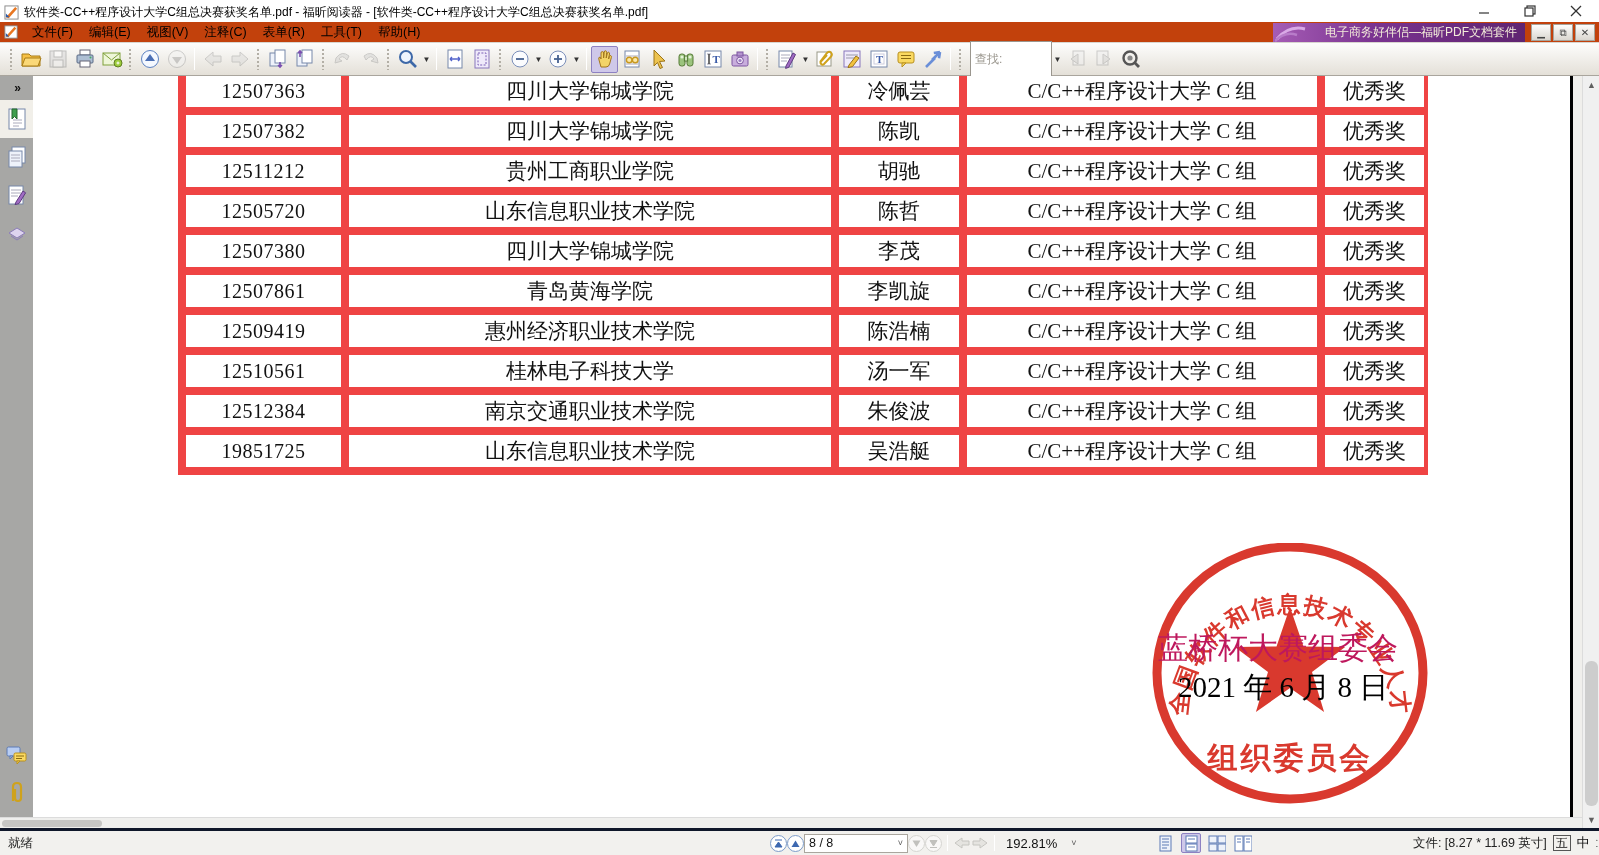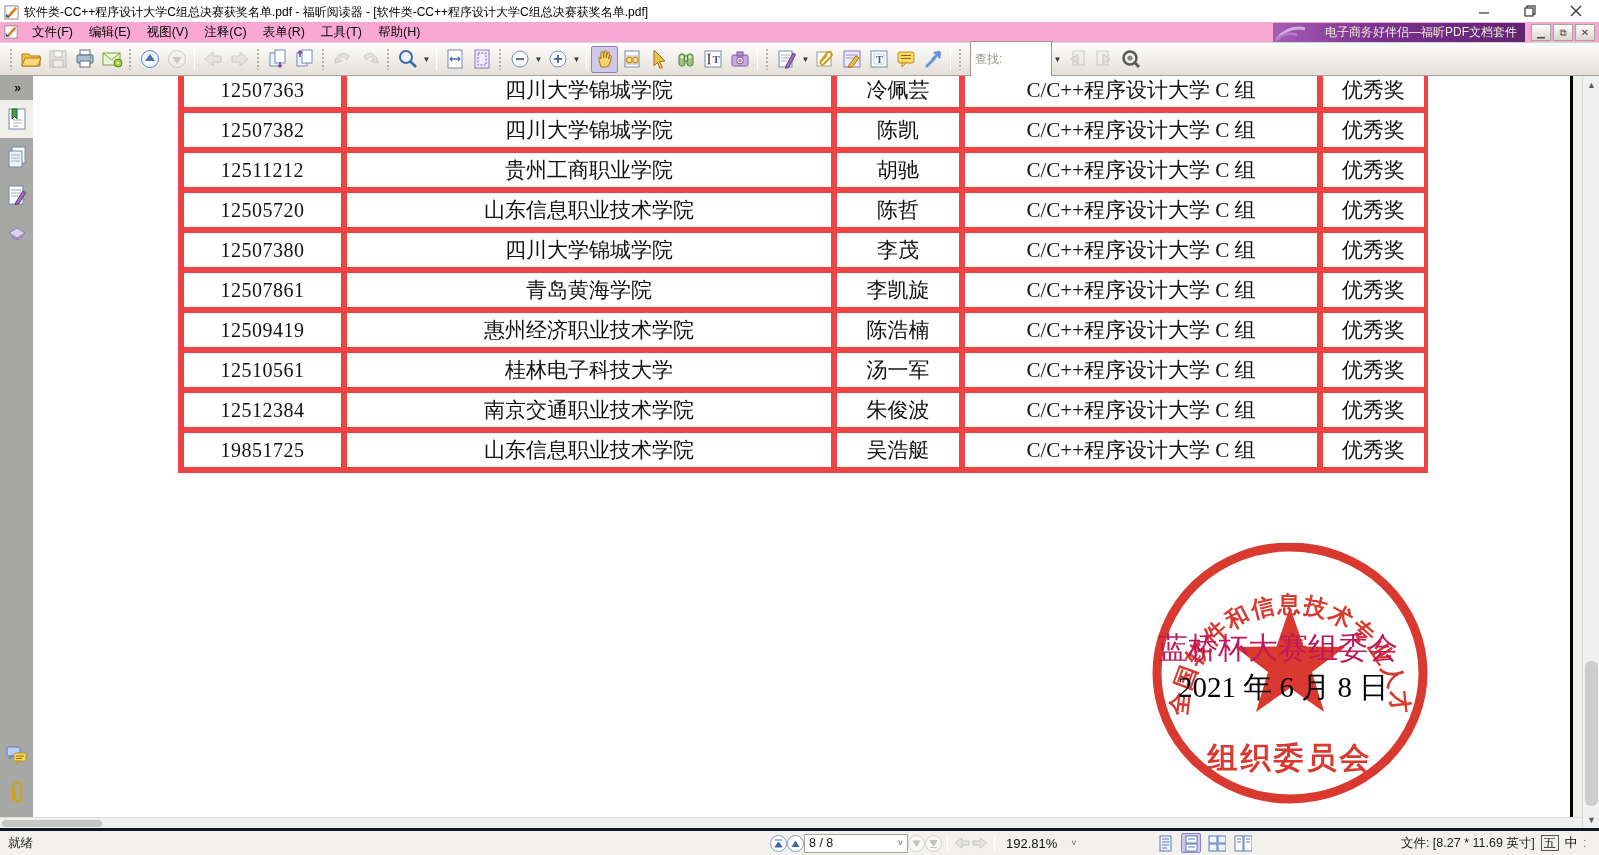--- a/index.html
+++ b/index.html
@@ -8,21 +8,21 @@
 
   
   #titlebar { position:absolute; left:0; top:0; width:1599px; height:26px; background:#ffffff; border-bottom:1px solid #e0ddd8; display:flex; align-items:center; }
   #titlebar .appicon { width:15px; height:15px; margin:0 5px 0 4px; }
   #titlebar .title { font-size:12px; color:#000; white-space:nowrap; }
   .wincontrols { position:absolute; right:0; top:0; height:22px; display:flex; }
   .wincontrols .wbtn { width:46px; height:22px; display:flex; align-items:center; justify-content:center; }
   .wincontrols svg { stroke:#333; stroke-width:1.2; fill:none; }
 
   
-  #menubar { position:absolute; left:0; top:22px; width:1599px; height:21px; background:#f9a8d4; border-bottom:1px solid #d8d5cf; display:flex; align-items:center; }
+  #menubar { position:absolute; left:0; top:22px; width:1599px; height:21px; background:#c2410c; border-bottom:1px solid #d8d5cf; display:flex; align-items:center; }
   #menubar .docicon { width:14px; height:14px; margin:0 6px 0 4px; }
   .menu-item { padding:2px 8px; font-size:12.5px; color:#000; cursor:default; }
   #banner { position:absolute; right:74px; top:23px; width:252px; height:19px; background:linear-gradient(90deg,#a55cb5,#7a3390 40%,#5f2471); color:#f3ecd9; font-size:12px; display:flex; align-items:center; justify-content:flex-end; padding-right:8px; overflow:hidden; }
   #banner svg { position:absolute; left:2px; top:0; }
   .mdi-controls { position:absolute; right:4px; top:24px; display:flex; gap:2px; }
   .mdi-btn { width:20px; height:17px; background:linear-gradient(#fdfdfc,#dad6cf); border:1px solid #a8a49c; display:flex; align-items:center; justify-content:center; font-size:10px; color:#444; }
 
   
   #toolbar { position:absolute; left:0; top:43px; width:1599px; height:33px; background:linear-gradient(#fdfdfc,#e4e0d8); border-bottom:1px solid #a9a59d; display:flex; align-items:center; padding-left:6px; }
   .grip { width:5px; height:22px; margin:0 3px; background-image:radial-gradient(circle at 2px 2px,#b3afa6 1px,transparent 1.2px); background-size:4px 4px; }
@@ -43,21 +43,21 @@
   .side-bottom { position:absolute; left:0; bottom:4px; width:33px; }
 
   
   #docarea { position:absolute; left:33px; top:76px; width:1549px; height:741px; background:#ffffff; overflow:hidden; }
   #page-right-border { position:absolute; left:1537px; top:0; width:3px; height:741px; background:#000; }
   #page-right-gutter { position:absolute; left:1540px; top:0; width:9px; height:741px; background:#f0efec; }
 
   
   #award-table-wrap { position:absolute; left:145px; top:0; width:1250px; height:560px; overflow:hidden; }
   table.award { border-collapse:collapse; margin-top:-9px; table-layout:fixed; width:1246px; }
-  table.award td { border:6px solid #ef4444; height:40px; text-align:center; font-family:"Liberation Serif","DejaVu Serif",serif; font-size:21px; color:#111; overflow:hidden; white-space:nowrap; }
+  table.award td { border:8px solid #ef4444; height:40px; text-align:center; font-family:"Liberation Serif","DejaVu Serif",serif; font-size:21px; color:#111; overflow:hidden; white-space:nowrap; }
   table.award td.c-id { font-size:20px; letter-spacing:.5px; }
 
   
   #sig-line1 { position:absolute; left:1120px; top:552px; width:250px; text-align:center; font-family:"Liberation Serif","DejaVu Serif",serif; font-size:30px; color:#be185d; z-index:5; white-space:nowrap; }
   #sig-line2 { position:absolute; left:1130px; top:592px; width:240px; text-align:center; font-family:"Liberation Serif","DejaVu Serif",serif; font-size:29px; color:#000; z-index:5; white-space:nowrap; }
   #stamp { position:absolute; left:1113px; top:467px; z-index:4; }
 
   
   #vscroll { position:absolute; right:0; top:76px; width:17px; height:752px; background:#f0f0f0; border-left:1px solid #dcdcdc; }
   .sarrow { width:17px; height:17px; display:flex; align-items:center; justify-content:center; color:#606060; font-size:9px; }
@@ -71,21 +71,21 @@
   #status-center { position:absolute; left:770px; display:flex; align-items:center; gap:0; }
   .navcirc { width:17px; height:17px; border-radius:50%; border:1px solid #7d9cc9; background:#fff; display:flex; align-items:center; justify-content:center; }
   .navcirc.dis { border-color:#bcbcb8; opacity:.55; }
   #page-combo { width:104px; height:19px; border:1px solid #aaa69e; background:#fff; display:flex; align-items:center; padding:0 4px; font-size:12.5px; justify-content:space-between; }
   #zoom-combo { display:flex; align-items:center; gap:14px; font-size:13px; padding:0 6px; }
   .chev { font-size:9px; color:#555; }
   .ssep { width:1px; height:16px; background:#c2bfb8; border-right:1px solid #fff; margin:0 5px; }
   #view-modes { position:absolute; left:1155px; display:flex; gap:6px; }
   .vmode { width:20px; height:20px; display:flex; align-items:center; justify-content:center; border:1px solid transparent; border-radius:2px; }
   .vmode.sel { background:#cfc8e9; border-color:#8d81c2; }
-  #status-right { position:absolute; right:14px; display:flex; align-items:center; gap:6px; }
+  #status-right { position:absolute; right:2px; display:flex; align-items:center; gap:6px; }
   #file-info { font-size:12.5px; color:#222; max-width:170px; overflow:hidden; white-space:nowrap; }
   .ime-box { border:1px solid #555; padding:0 2px; font-size:12px; line-height:14px; }
   .ime-ch { font-size:13px; }
   .dots { color:#444; font-size:10px; letter-spacing:-1px; }
 </style>
 </head>
 <body>
 
 <div id="titlebar">
   <svg class="appicon" viewBox="0 0 16 16">

